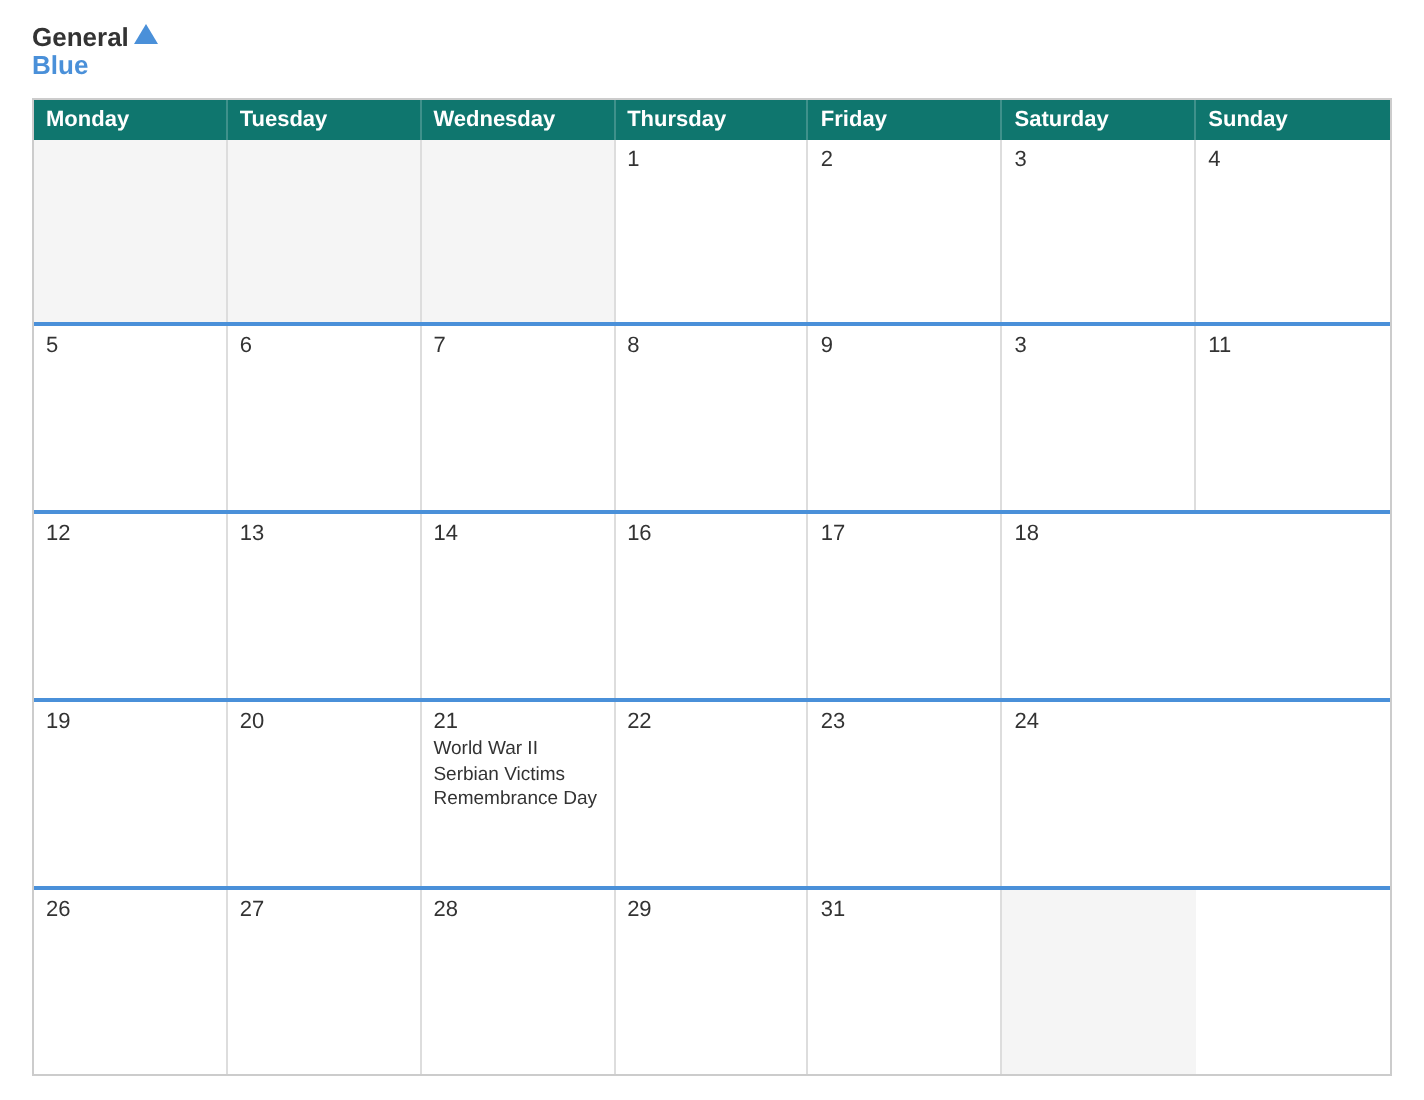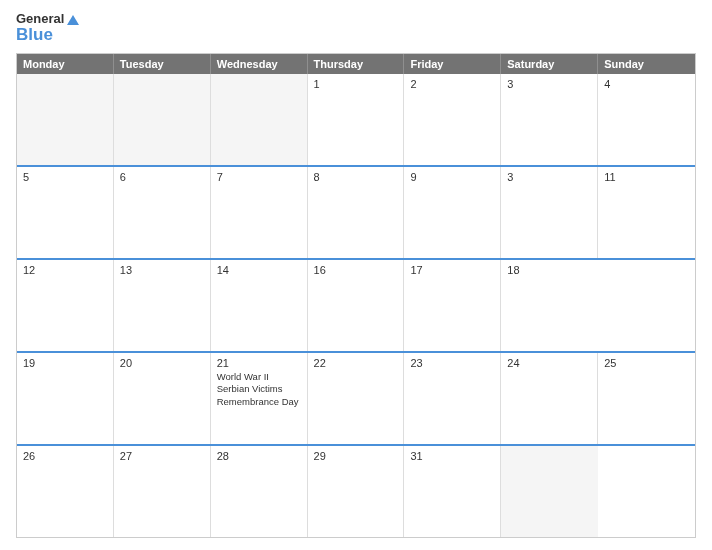--- a/index.html
+++ b/index.html
@@ -52,21 +52,21 @@
     .calendar {
       flex: 1;
       display: flex;
       flex-direction: column;
       border: 1px solid #ccc;
     }
 
     .cal-header-row {
       display: grid;
       grid-template-columns: repeat(7, 1fr);
-      background: #737373;
+      background: #0f766e;
     }
 
     .cal-header-cell {
       color: #fff;
       font-size: 11px;
       font-weight: bold;
       padding: 4px 6px;
       text-align: left;
       border-right: 1px solid rgba(255,255,255,0.2);
     }
@@ -124,25 +124,25 @@
     }
   </style>
 </head>
 <body>
 
 <div class="page">
 
   <div class="header">
     <div class="logo">
     <div style="display:flex;flex-direction:column;align-items:flex-start;line-height:1.1;">
-      <div style="display:flex;align-items:flex-end;">
+      <div style="display:flex;align-items:flex-start;">
         <span style="font-size:13px;font-weight:bold;color:#333;">General</span>
         <div style="width:0;height:0;border-left:6px solid transparent;border-right:6px solid transparent;border-bottom:10px solid #4a90d9;margin-left:3px;margin-bottom:1px;"></div>
       </div>
-      <span style="font-size:17px;font-weight:bold;color:#4a90d9;">Blue</span>
+      <span style="font-size:13px;font-weight:bold;color:#4a90d9;">Blue</span>
     </div>
   </div>
     <h1 class="calendar-title"></h1>
     <span class="country-label"></span>
   </div>
 
   <div class="calendar">
     <div class="cal-header-row">
 
     <div class="cal-header-cell">Monday</div>
@@ -228,23 +228,20 @@
           </div>
           <div class="cal-cell">
             <span class="day-number">22</span>
           </div>
           <div class="cal-cell">
             <span class="day-number">23</span>
           </div>
           <div class="cal-cell">
             <span class="day-number">24</span>
           </div>
-          <div class="cal-cell">
-            <span class="day-number">25</span>
-          </div>
         </div>
         <div class="cal-week">
           <div class="cal-cell">
             <span class="day-number">26</span>
           </div>
           <div class="cal-cell">
             <span class="day-number">27</span>
           </div>
           <div class="cal-cell">
             <span class="day-number">28</span>

